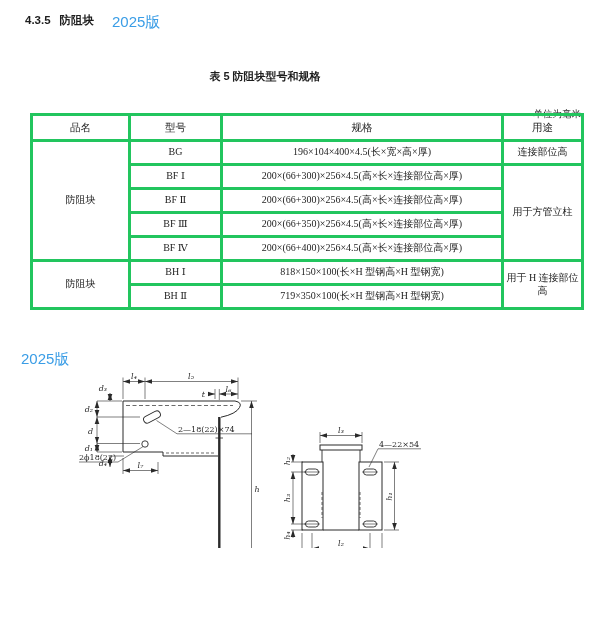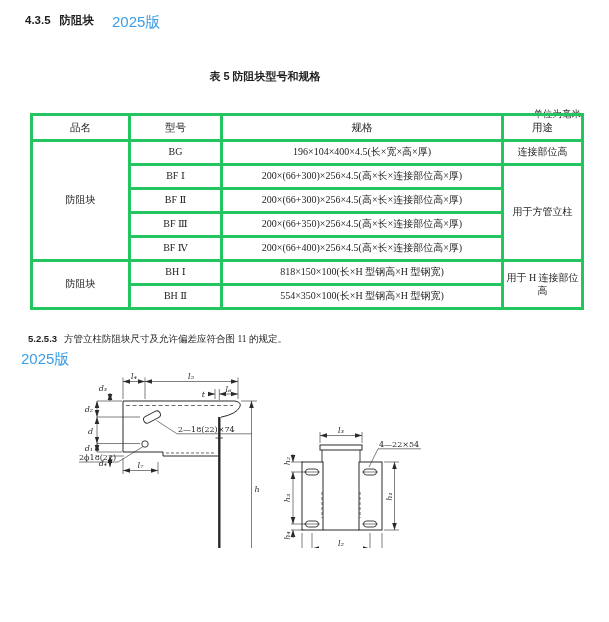--- a/index.html
+++ b/index.html
@@ -81,28 +81,25 @@
       <td>200×(66+400)×256×4.5(高×长×连接部位高×厚)</td>
     </tr>
     <tr>
       <td rowspan="2">防阻块</td>
       <td>BH Ⅰ</td>
       <td>818×150×100(长×H 型钢高×H 型钢宽)</td>
       <td rowspan="2">用于 H 连接部位高</td>
     </tr>
     <tr>
       <td>BH Ⅱ</td>
-      <td>554×350×100(长×H 型钢高×H 型钢宽)</td>
+      <td>719×350×100(长×H 型钢高×H 型钢宽)</td>
     </tr>
   </tbody>
     </table>
 
-  <div class="sec2">
-    <span class="sec2n">5.2.5.3</span><span>方管立柱防阻块尺寸及允许偏差应符合图 11 的规定。</span>
-  </div>
   <div class="badge badge2">2025版</div>
 
   <svg class="fig" width="609" height="622" viewBox="0 0 609 622">
     <defs>
       <marker id="ar" markerUnits="userSpaceOnUse" markerWidth="8" markerHeight="8" refX="7" refY="3" orient="auto-start-reverse">
         <path d="M0,0.7 L7,3 L0,5.3 Z" fill="#2a2a2a"></path>
       </marker>
     </defs>
 
     <g stroke="#2a2a2a" fill="none" stroke-width="1">

